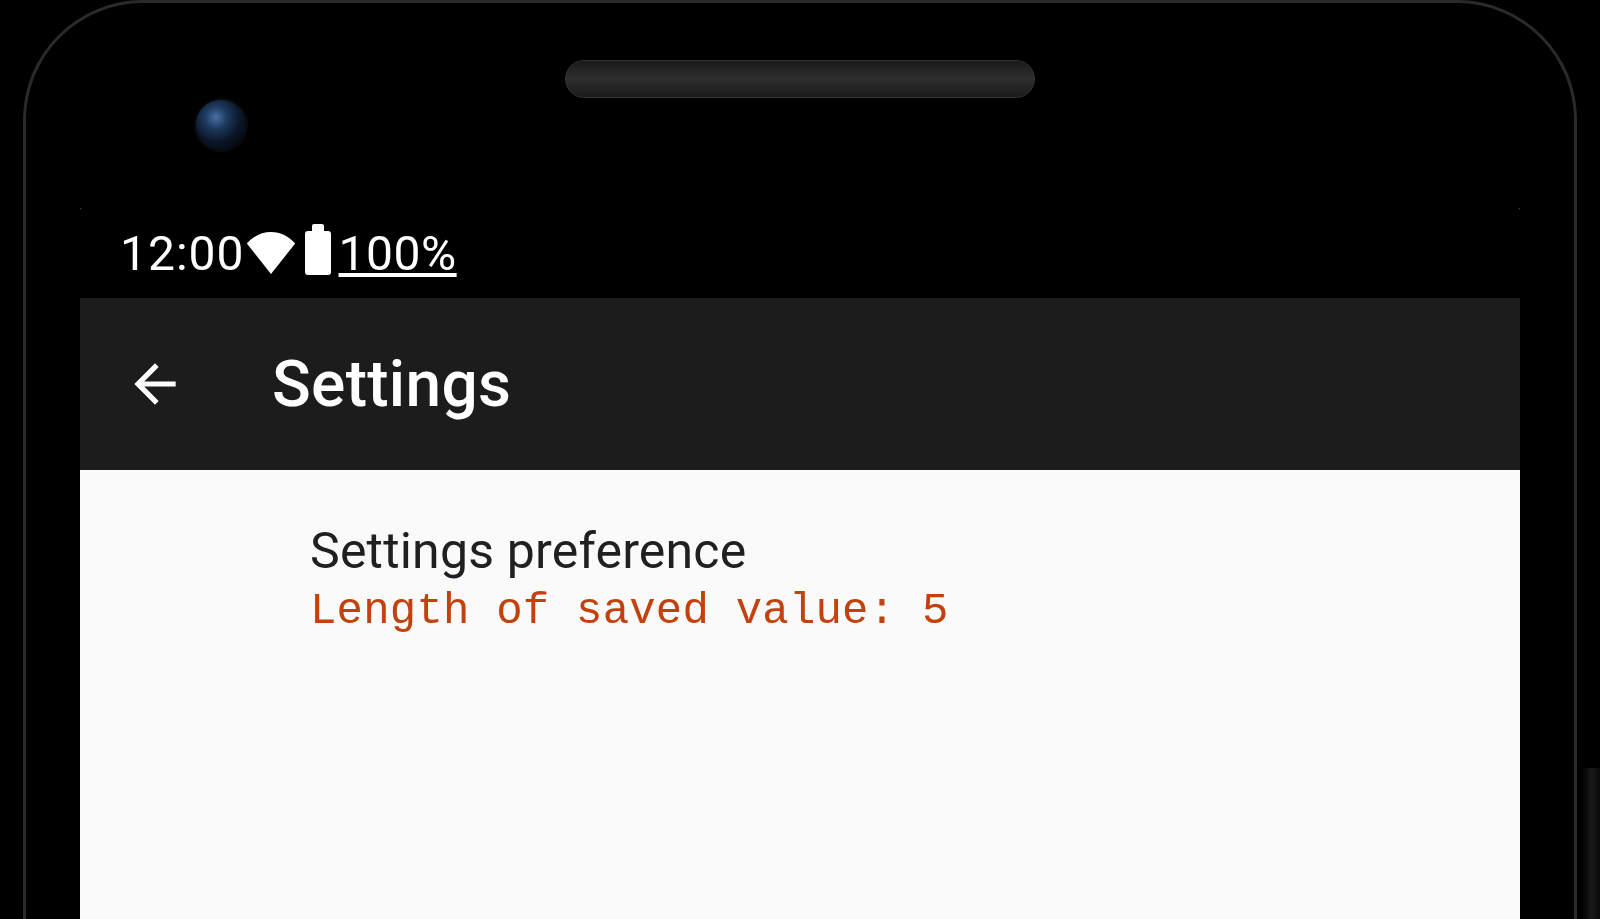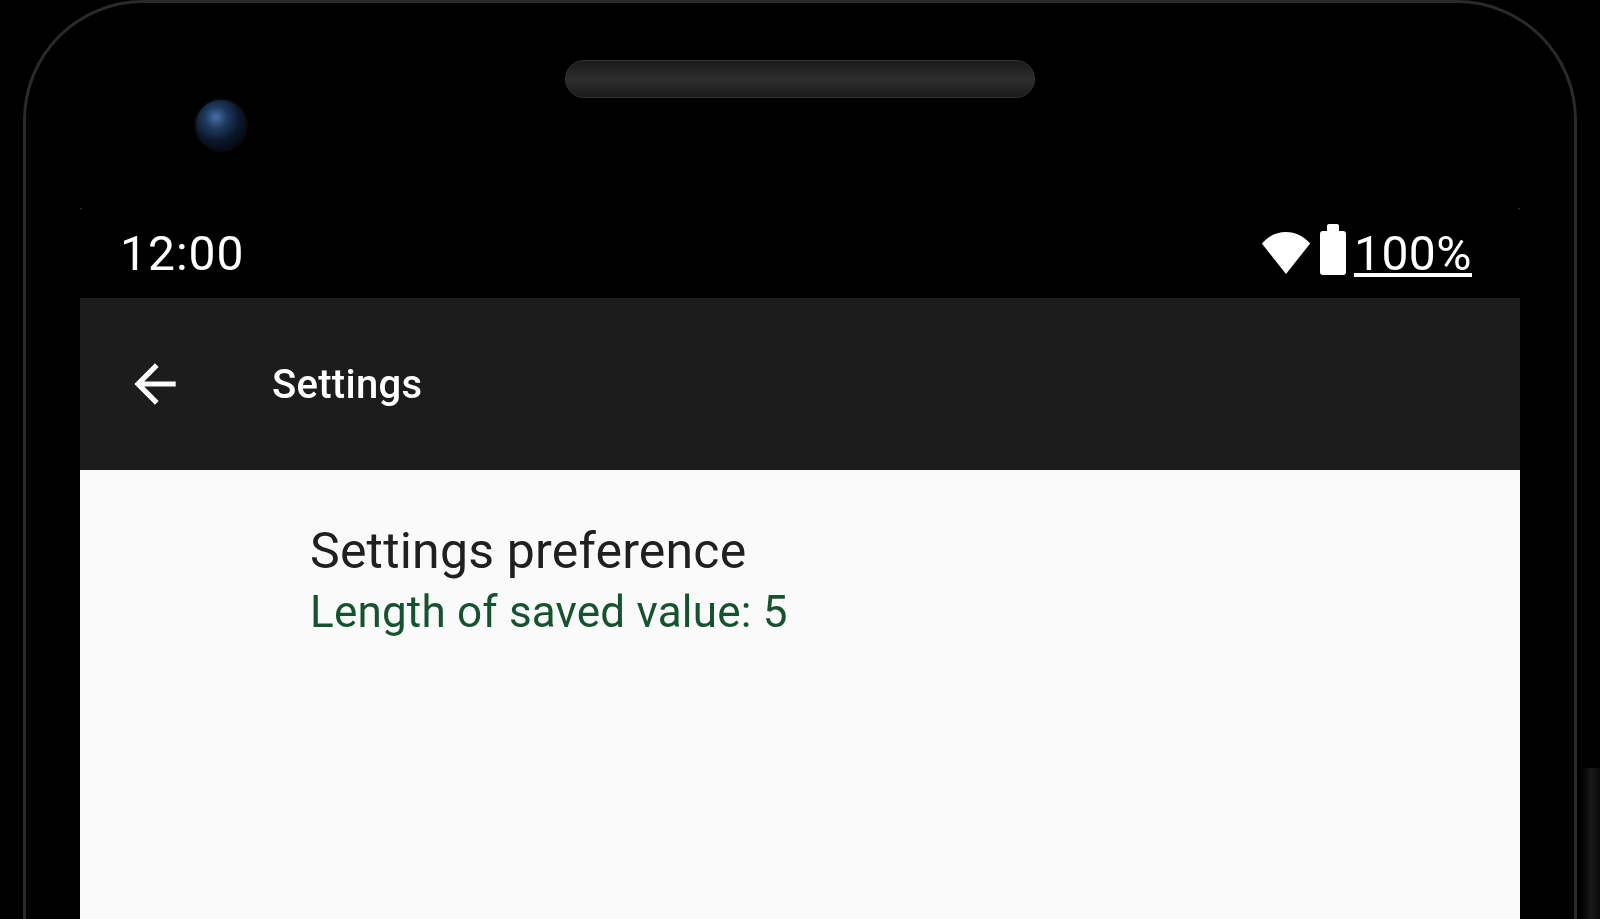--- a/index.html
+++ b/index.html
@@ -81,21 +81,21 @@
       background: #fafafa;
       overflow: hidden;
       border-radius: 2px 2px 0 0;
     }
     
     .status-bar {
       width: 100%;
       height: 90px;
       background: #000;
       display: flex;
-      justify-content: space-between;
+      justify-content: flex-start;
       align-items: center;
       padding: 0 48px 0 40px;
       color: #fff;
     }
     
     .status-time {
       font-size: 48px;
       font-weight: 400;
       letter-spacing: 1px;
     }
@@ -158,21 +158,21 @@
     }
     
     .back-arrow svg {
       width: 62px;
       height: 62px;
       fill: #fff;
     }
     
     .app-title {
       color: #fff;
-      font-size: 40px;
+      font-size: 64px;
       font-weight: 500;
       letter-spacing: 0.3px;
     }
     
     .content {
       width: 100%;
       background: #fafafa;
       padding: 44px 0 0 0;
     }
     
@@ -184,23 +184,24 @@
     .preference-title {
       font-size: 50px;
       color: #202020;
       font-weight: 400;
       margin-bottom: 6px;
       letter-spacing: 0.2px;
     }
     
     .preference-summary {
       font-size: 44px;
-      color: #14532d;
+      color: #c2410c;
       font-weight: 400;
       letter-spacing: 0.2px;
+      font-family: Liberation Mono, monospace;
     }
     
     .side-button {
       position: absolute;
       right: 0;
       top: 768px;
       width: 18px;
       height: 151px;
       background: linear-gradient(90deg, #000 0%, #1a1a1a 50%, #0a0a0a 100%);
       border-radius: 4px 0 0 0;

